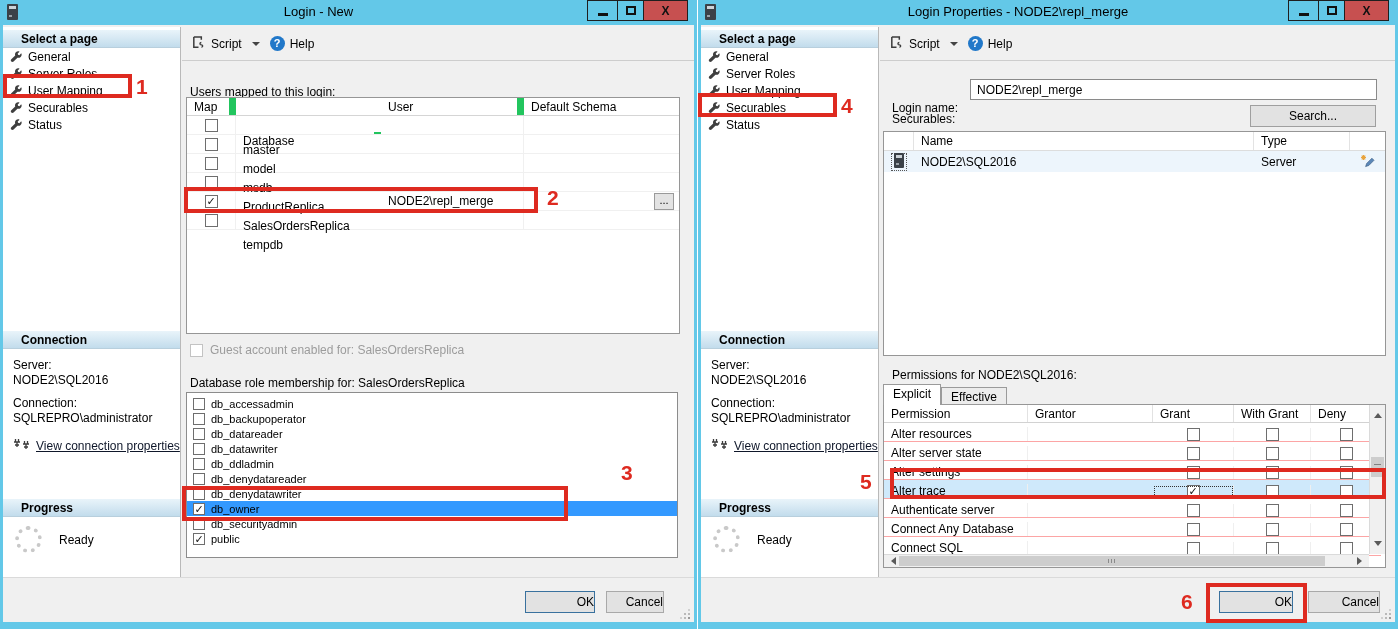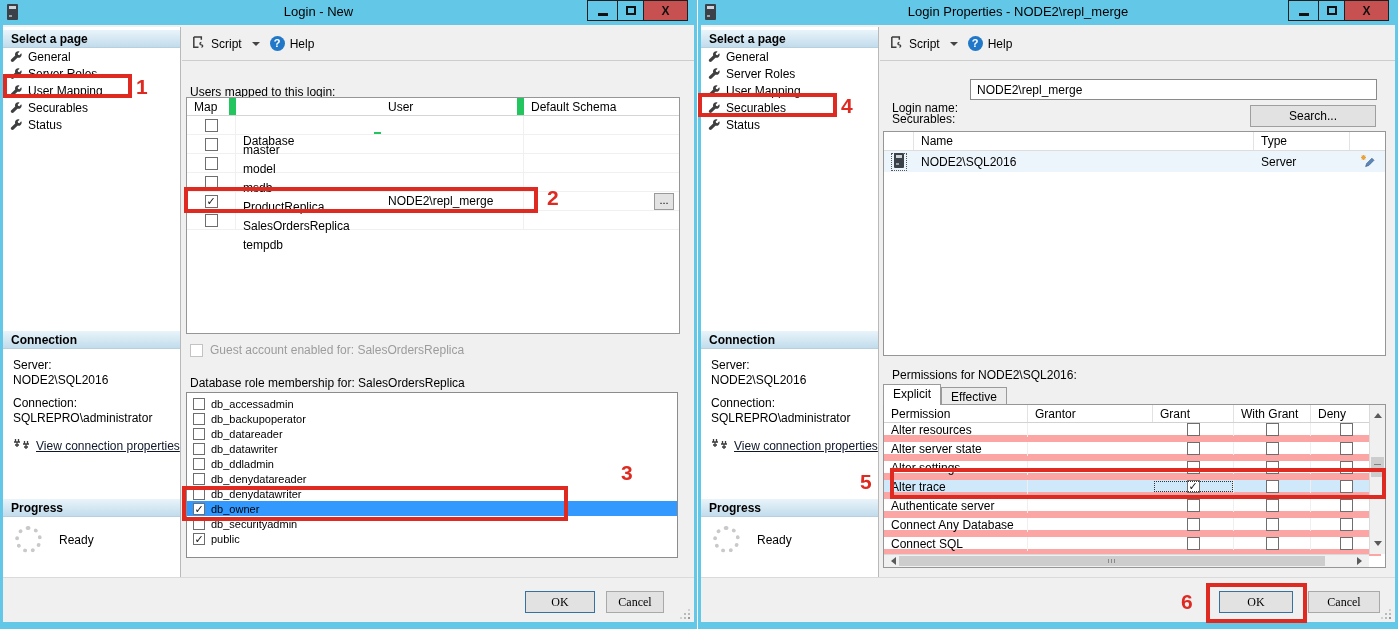--- a/index.html
+++ b/index.html
@@ -18,21 +18,21 @@
   .controls{position:absolute;top:0;right:9px;display:flex;}
   .ctl{height:21px;border:1px solid #1f1f1f;display:flex;align-items:center;justify-content:center;}
   .ctl.min{width:31px;}
   .ctl.max{width:26px;border-left:none;}
   .ctl.close{width:44px;border-left:none;background:#c75050;font-weight:bold;font-size:12px;color:#111;}
   .minbar{width:10px;height:3px;background:#111;margin-top:7px;}
   .maxbox{width:10px;height:9px;border:2px solid #111;}
 
   .body{position:absolute;top:25px;left:3px;right:3px;bottom:7px;background:#f0f0f0;}
   .sidebar{position:absolute;top:2px;left:0;width:178px;height:550px;background:#fff;border-right:1px solid #b9b9b9;}
-  .side-hdr{height:18px;background:linear-gradient(#e9f4fa,#c2dcec);font-weight:bold;padding:2px 0 0 8px;font-size:12px;border-bottom:1px solid #b8cfdd;}
+  .side-hdr{height:18px;background:linear-gradient(#e9f4fa,#c2dcec);font-weight:bold;padding:2px 0 0 18px;font-size:12px;border-bottom:1px solid #b8cfdd;}
   .first-hdr{margin-top:3px;}
   .page-item{height:16px;display:flex;align-items:center;gap:5px;padding-left:7px;margin-top:1px;}
   .wrench{display:flex;}
   .conn-wrap{position:absolute;top:304px;left:0;right:0;}
   .conn-body{padding:9px 0 0 10px;}
   .conn-body .cap{margin-bottom:1px;}
   .conn-body .val{margin-bottom:9px;}
   .link-row{display:flex;gap:6px;align-items:center;margin-top:13px;}
   .link{color:#0f172a;text-decoration:underline;}
   .prog-wrap{position:absolute;top:472px;left:0;right:0;}
@@ -83,21 +83,21 @@
   .login-input{position:absolute;top:52px;left:90px;width:407px;height:21px;background:#fff;border:1px solid #8a8a8a;padding:3px 0 0 6px;}
   .search-btn{position:absolute;top:78px;left:370px;width:126px;height:22px;background:#e2e2e2;border:1px solid #9f9f9f;text-align:center;padding-top:3px;}
 
   .tabs{position:absolute;top:357px;left:3px;display:flex;z-index:2;}
   .tab{border:1px solid #9a9a9a;padding:2px 9px 0;background:#ececec;height:18px;margin-top:3px;}
   .tab.active{background:#fff;height:21px;margin-top:0;border-bottom:none;}
 
   .pgrid{position:absolute;top:377px;left:3px;width:503px;height:164px;background:#fff;border:1px solid #969696;}
   .pg-head{display:flex;height:18px;border-bottom:1px solid #d2d2d2;margin-right:16px;}
   .pg-head>div{padding:2px 0 0 7px;border-right:1px solid #e2e2e2;}
-  .pg-row{display:flex;height:19px;border-bottom:7px solid #fca5a5;align-items:flex-start;margin-right:4px;}
+  .pg-row{display:flex;height:19px;border-bottom:1px solid #fca5a5;align-items:flex-end;margin-right:4px;}
   .pg-row>div{border-right:1px solid #efefef;display:flex;align-items:center;padding-left:7px;}
   .p-perm{width:144px;}
   .p-grantor{width:125px;}
   .p-grant{width:81px;}
   .p-wg{width:77px;}
   .p-deny{flex:1;border-right:none !important;}
   .pg-row .chk{justify-content:center;padding-left:0 !important;}
   .pg-row.hl{background:#cfe9fb;}
   .focus-cell{outline:1px dotted #333;outline-offset:-2px;}
   .vscroll{position:absolute;top:0;right:0;bottom:13px;width:16px;background:#f0f0f0;border-left:1px solid #dadada;}
@@ -105,21 +105,21 @@
   .tri-down{width:0;height:0;border:4px solid transparent;border-top:5px solid #5a5a5a;margin:0 auto;position:absolute;bottom:4px;left:4px;}
   .vthumb{position:absolute;top:52px;left:1px;right:1px;height:20px;background:#cdcdcd;}
   .vthumb::after{content:"";display:block;border-top:1px solid #808080;border-bottom:1px solid #808080;height:5px;margin:7px 3px;}
   .hscroll{position:absolute;left:0;right:16px;bottom:0;height:13px;background:#f0f0f0;border-top:1px solid #dadada;}
   .tri-left{width:0;height:0;border:4px solid transparent;border-right:5px solid #5a5a5a;position:absolute;left:3px;top:2px;}
   .tri-right{width:0;height:0;border:4px solid transparent;border-left:5px solid #5a5a5a;position:absolute;right:3px;top:2px;}
   .hthumb{position:absolute;left:15px;right:44px;top:1px;bottom:1px;background:#cdcdcd;}
   .hthumb::after{content:"";position:absolute;left:50%;top:3px;bottom:3px;width:8px;margin-left:-4px;background:repeating-linear-gradient(90deg,#8a8a8a 0 1px,transparent 1px 3px);}
 
   .btnbar{position:absolute;left:0;right:0;bottom:0;height:45px;border-top:1px solid #dadada;}
-  .btn{position:absolute;top:13px;height:22px;background:#e2e2e2;border:1px solid #a9a9a9;text-align:center;padding-top:3px;font-family:Liberation Serif, serif;}
+  .btn{position:absolute;top:13px;height:22px;background:#e2e2e2;border:1px solid #a9a9a9;text-align:right;padding-top:3px;}
   .btn.default{border-color:#39719e;}
   .grip{position:absolute;right:4px;bottom:3px;width:9px;height:9px;}
   .grip::before{content:"";position:absolute;right:0;bottom:0;width:2px;height:2px;background:#9a9a9a;box-shadow:-4px 0 #b9b9b9,0 -4px #b9b9b9,-8px 0 #d0d0d0,0 -8px #d0d0d0,-4px -4px #b9b9b9;}
 
   .rbox{position:absolute;border:4px solid #de2a20;z-index:30;pointer-events:none;}
   .rnum{position:absolute;color:#de2a20;font-size:21px;font-weight:bold;z-index:30;pointer-events:none;}
 </style>
 </head>
 <body>
 

